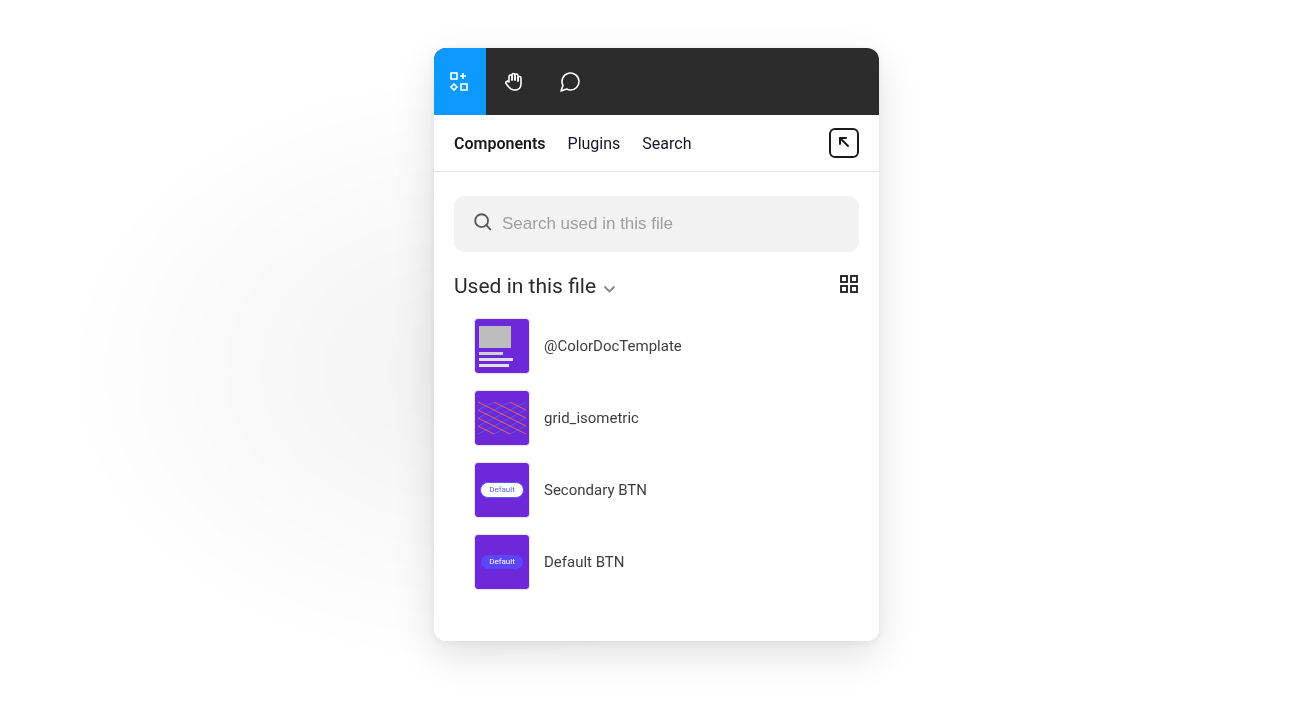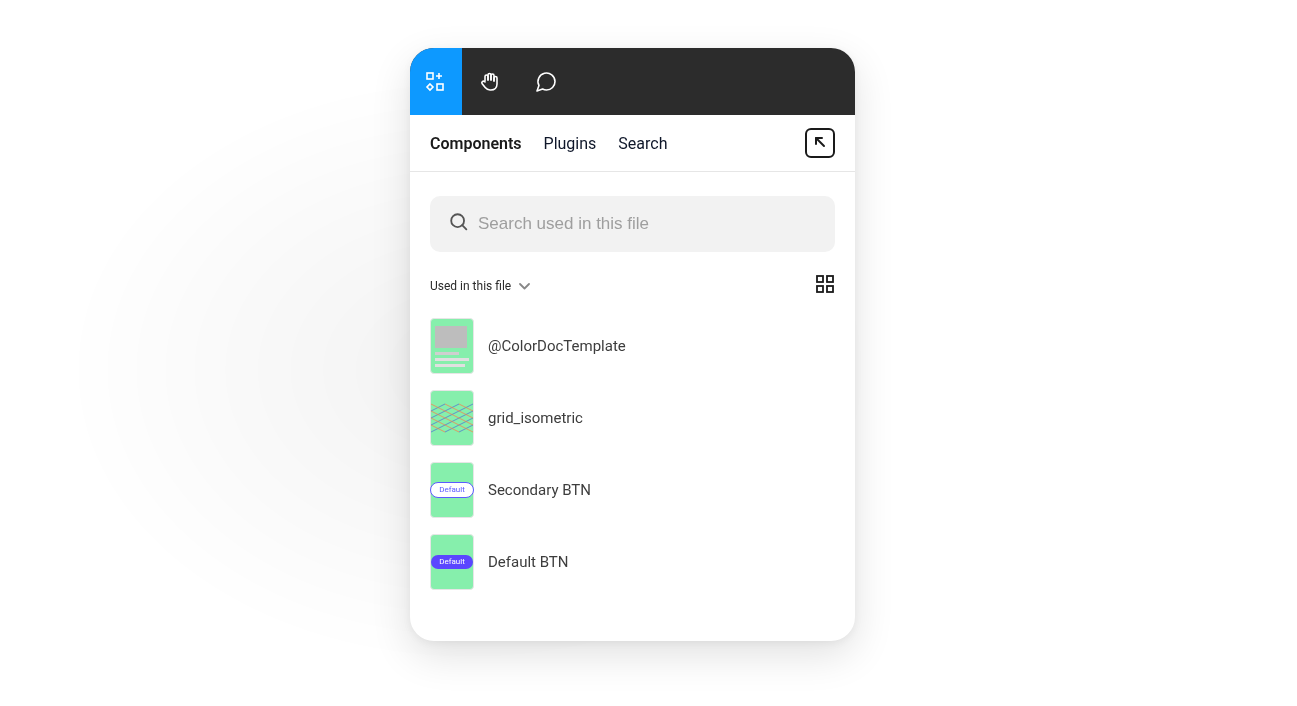--- a/index.html
+++ b/index.html
@@ -20,26 +20,26 @@
     top: 70px;
     width: 820px;
     height: 600px;
     background: radial-gradient(ellipse at 50% 50%, rgba(0,0,0,0.05) 0%, rgba(0,0,0,0.02) 45%, rgba(0,0,0,0) 70%);
     filter: blur(6px);
     pointer-events: none;
   }
 
   .panel {
     position: absolute;
-    left: 410px;
+    left: 434px;
     top: 48px;
     width: 445px;
     height: 593px;
     background: #ffffff;
-    border-radius: 24px;
+    border-radius: 12px;
     box-shadow: 0 14px 40px rgba(0,0,0,0.12), 0 2px 8px rgba(0,0,0,0.05);
     overflow: hidden;
   }
 
   
   .toolbar {
     height: 67px;
     background: #2c2c2c;
     display: flex;
     align-items: stretch;
@@ -116,21 +116,21 @@
   .filter-row {
     display: flex;
     align-items: center;
     padding: 22px 20px 10px 20px;
   }
   .filter-label {
     flex: 1;
     display: flex;
     align-items: center;
     gap: 8px;
-    font-size: 12px;
+    font-size: 21px;
     color: #2a2a2a;
     cursor: pointer;
   }
   .filter-label .chev {
     color: #888;
   }
   .grid-toggle {
     cursor: pointer;
   }
 
@@ -140,25 +140,26 @@
     display: flex;
     flex-direction: column;
     gap: 12px;
   }
   .comp-item {
     display: flex;
     align-items: center;
     gap: 14px;
     cursor: pointer;
     padding: 2px 0;
+    margin-left: 20px;
   }
   .thumb {
-    width: 44px;
+    width: 56px;
     height: 56px;
-    background: #86efac;
+    background: #6d28d9;
     border: 1px solid #e6e6e6;
     border-radius: 4px;
     display: flex;
     align-items: center;
     justify-content: center;
     flex-shrink: 0;
     box-sizing: border-box;
   }
   .comp-name {
     font-size: 15px;

